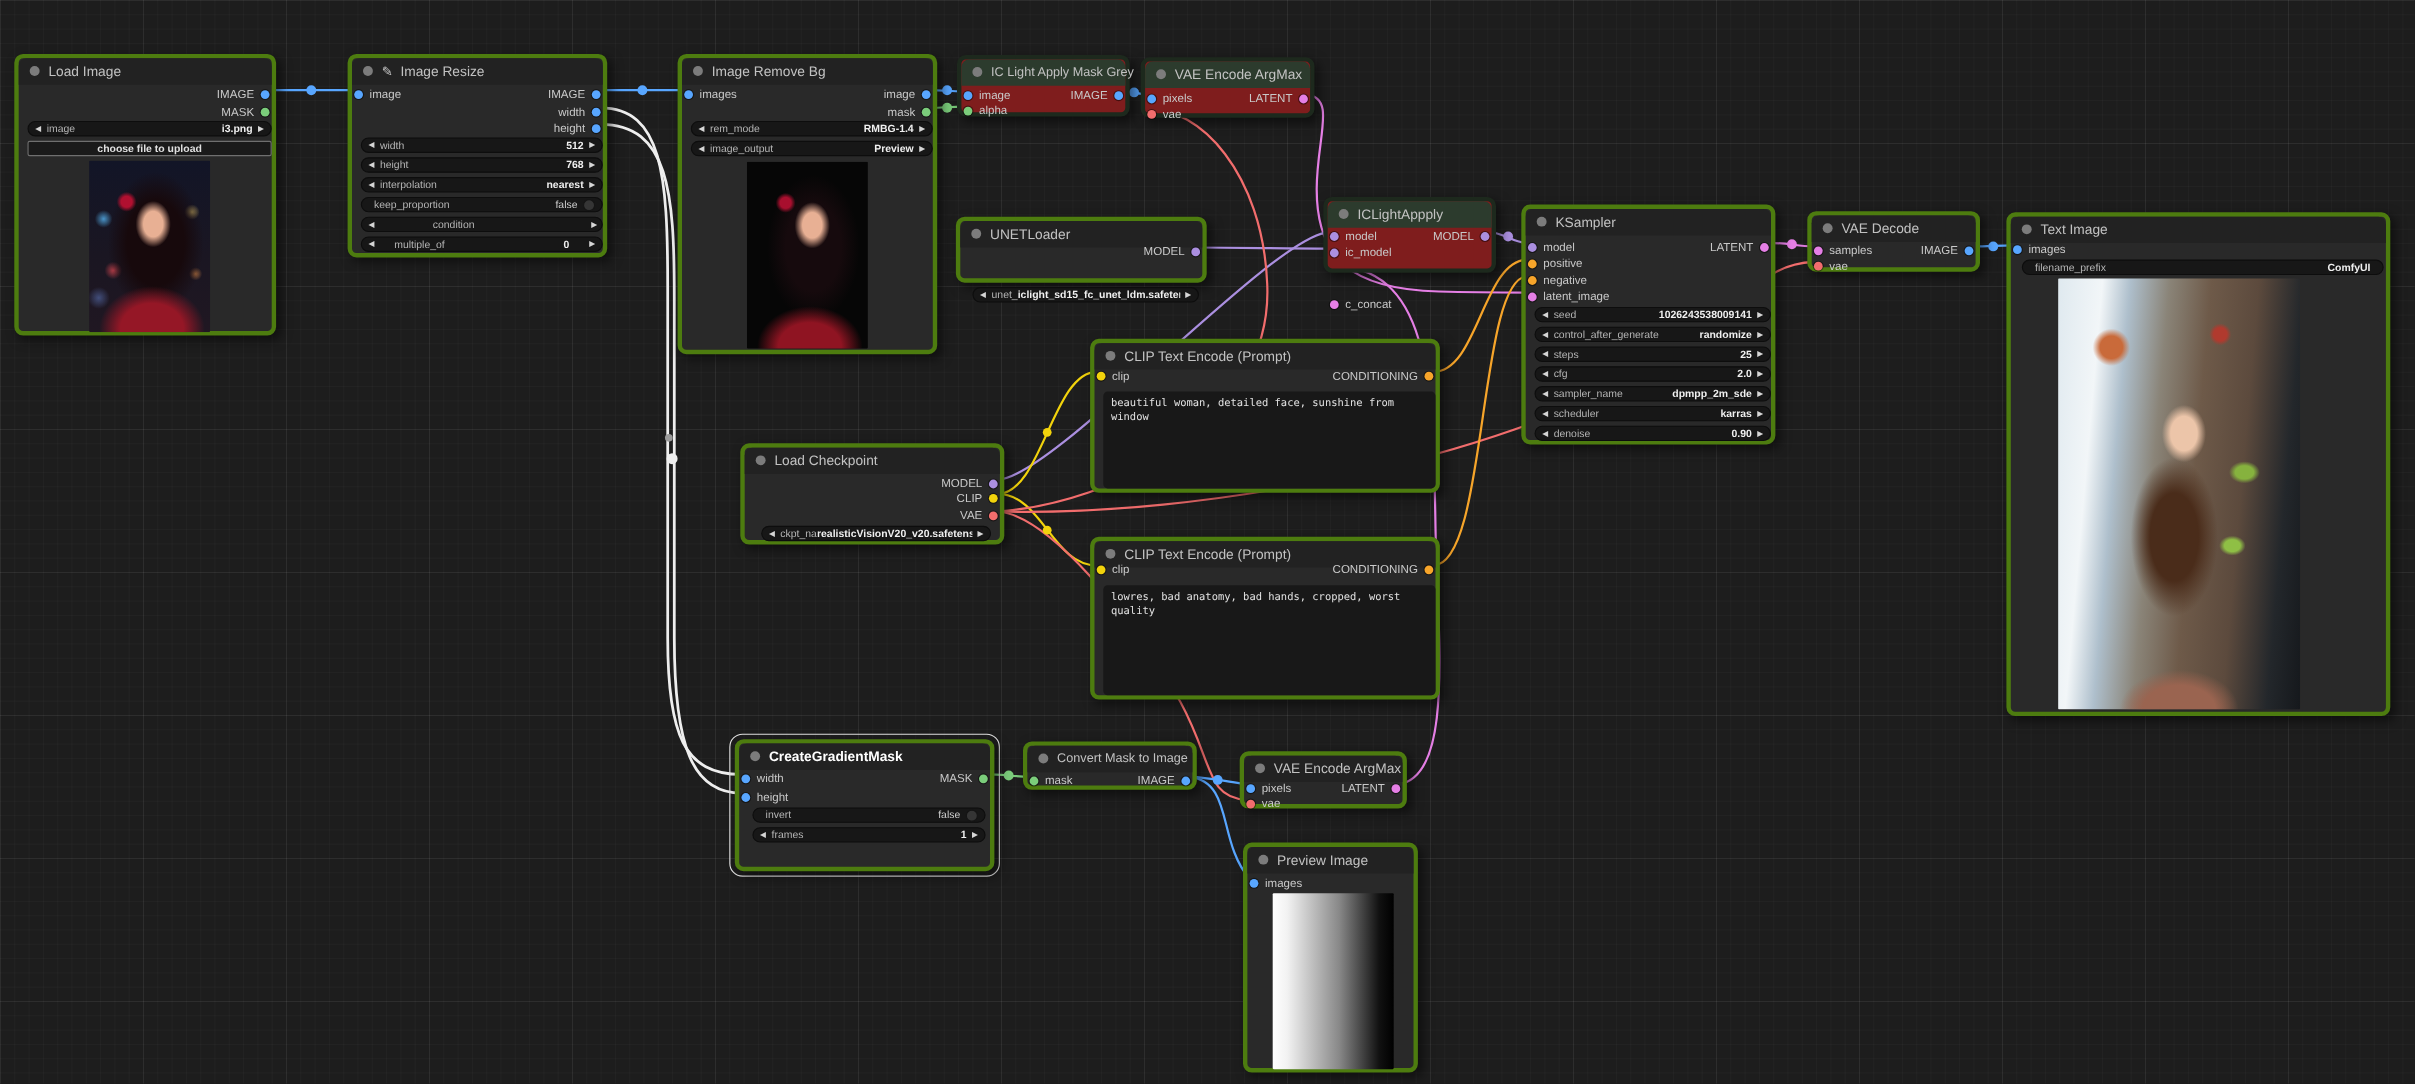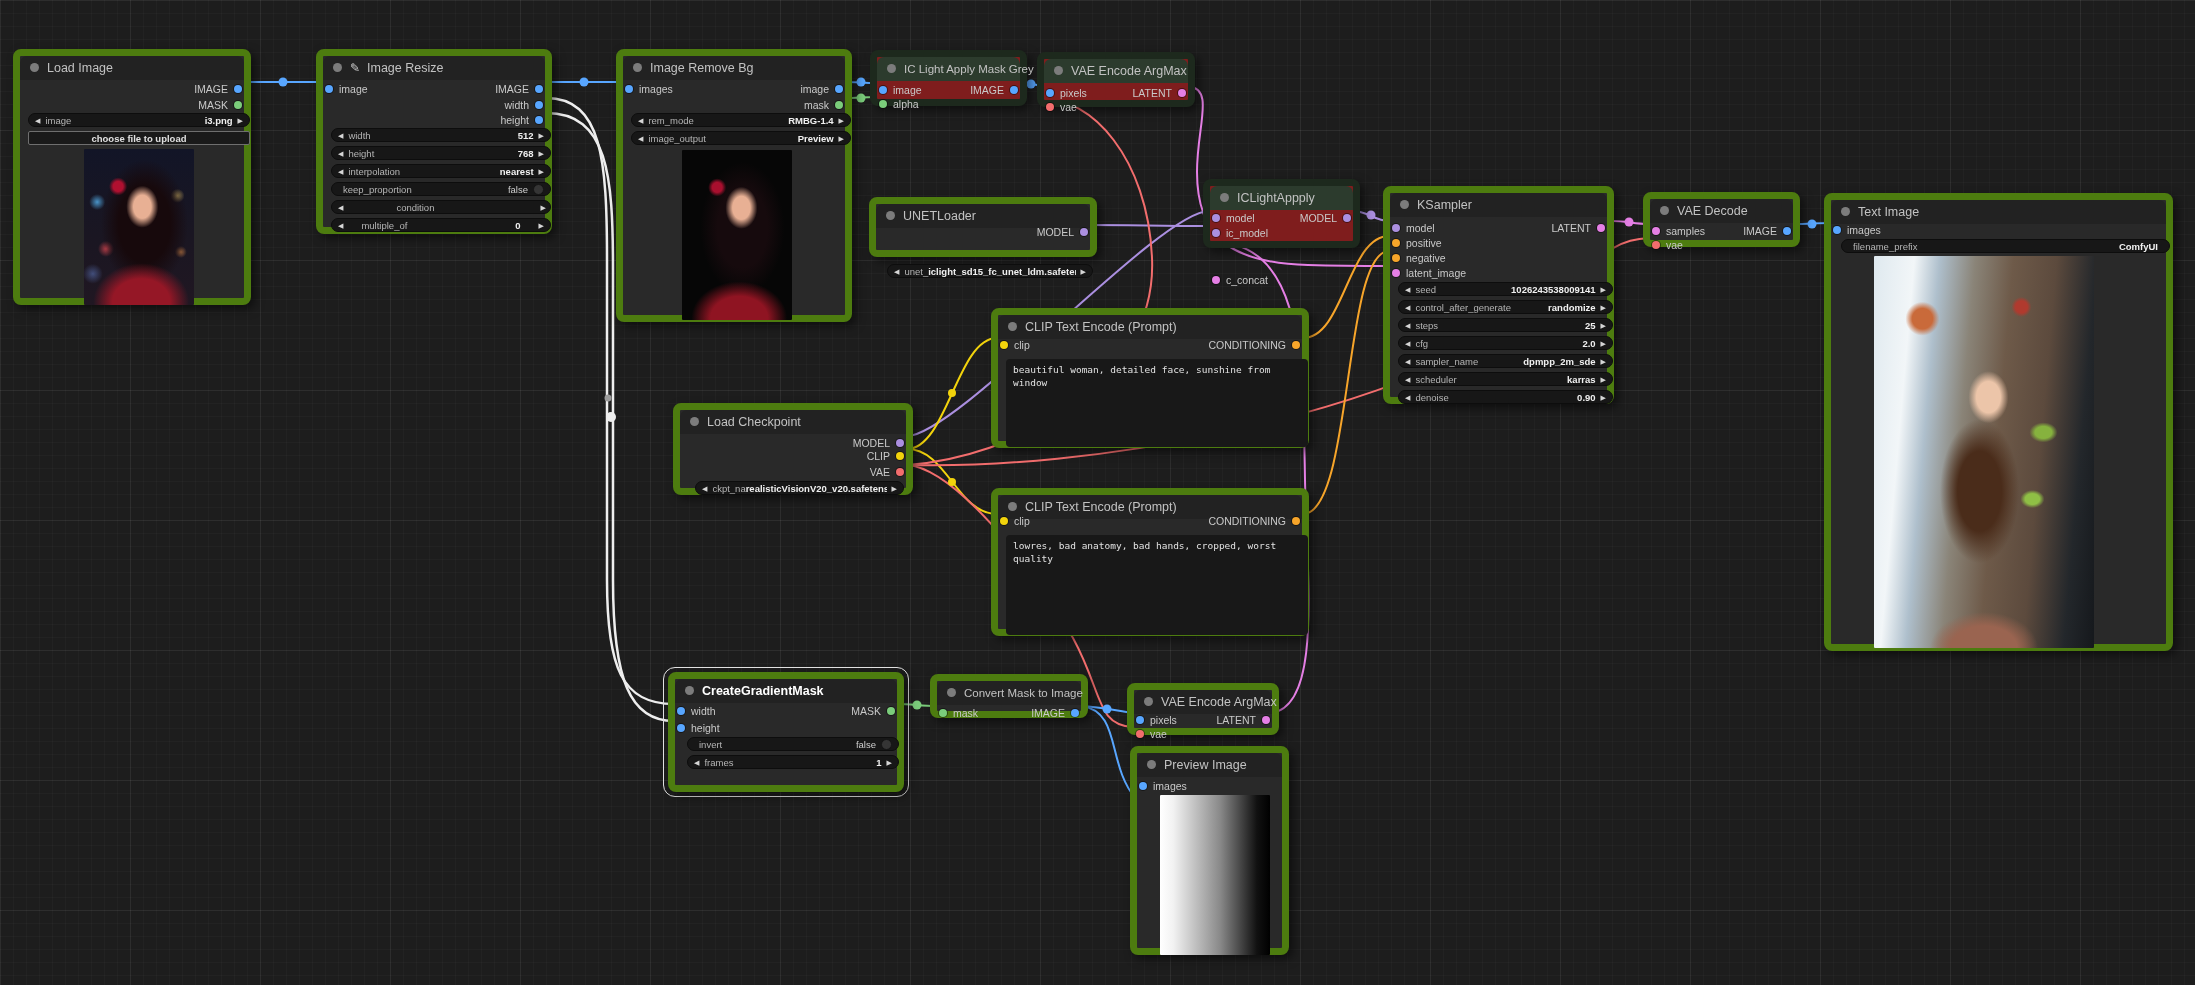--- a/index.html
+++ b/index.html
@@ -5,21 +5,21 @@
   html,body{margin:0;padding:0;background:#1d1d1d;width:2195px;height:985px;overflow:hidden;
             font-family:"Liberation Sans",sans-serif;}
   .canvas{position:absolute;left:0;top:0;width:2195px;height:985px;
     background-image:
       linear-gradient(rgba(255,255,255,.05) 1px, transparent 1px),
       linear-gradient(90deg, rgba(255,255,255,.05) 1px, transparent 1px),
       linear-gradient(rgba(255,255,255,.022) 1px, transparent 1px),
       linear-gradient(90deg, rgba(255,255,255,.022) 1px, transparent 1px);
     background-size:130px 130px,130px 130px,13px 13px,13px 13px;}
   .wires{position:absolute;left:0;top:0;z-index:1;pointer-events:none;}
-  .node{position:absolute;z-index:2;background:#292929;border:7px solid #4d7c0f;border-radius:8px;
+  .node{position:absolute;z-index:2;background:#292929;border:4px solid #4d7c0f;border-radius:8px;
         box-shadow:4px 4px 10px rgba(0,0,0,.5);box-sizing:border-box;}
   .hdr{position:absolute;left:0;right:0;top:0;height:24px;background:#222222;border-radius:7px 7px 0 0;}
   .node.green{background:#7f1d1d;border-color:#1d291d;}
   .node.green .hdr{background:#2c3b2d;}
   .tdot{position:absolute;left:10px;top:7px;width:9px;height:9px;border-radius:50%;background:#7c7c7c;}
   .ttl{position:absolute;left:27px;top:0;line-height:24px;font-size:12.5px;color:#c2c2c2;white-space:nowrap;}
   .ttl.bold{color:#ffffff;font-weight:bold;}
   .ticon{position:absolute;left:27px;top:0;line-height:24px;font-size:12px;color:#cfcfcf;}
   .ttl.icon-offset{left:44px;}
   .port{position:absolute;height:14px;display:flex;align-items:center;font-size:10.5px;color:#c9c9c9;white-space:nowrap;}
@@ -518,21 +518,21 @@
   <div class="port pin" style="top:37px;">
     <span class="dot c-vae"></span>
     <span>vae</span>
     </div>
   <div class="port pout" style="top:23px;">
     <span class="dot c-lat"></span>
     <span>LATENT</span>
     </div>
 </div>
 
-<div class="node" style="left:1130px;top:746px;width:159px;height:209px;">
+<div class="node" style="left:1130px;top:766px;width:159px;height:209px;">
   <div class="hdr"></div>
   <span class="tdot"></span>
   <span class="ttl">Preview Image</span>
   <div class="port pin" style="top:26px;">
     <span class="dot c-img"></span>
     <span>images</span>
     </div>
   <div class="imgbox art-gradient" style="left:23px;top:42px;width:110px;height:160px;"></div>
 </div>
 

